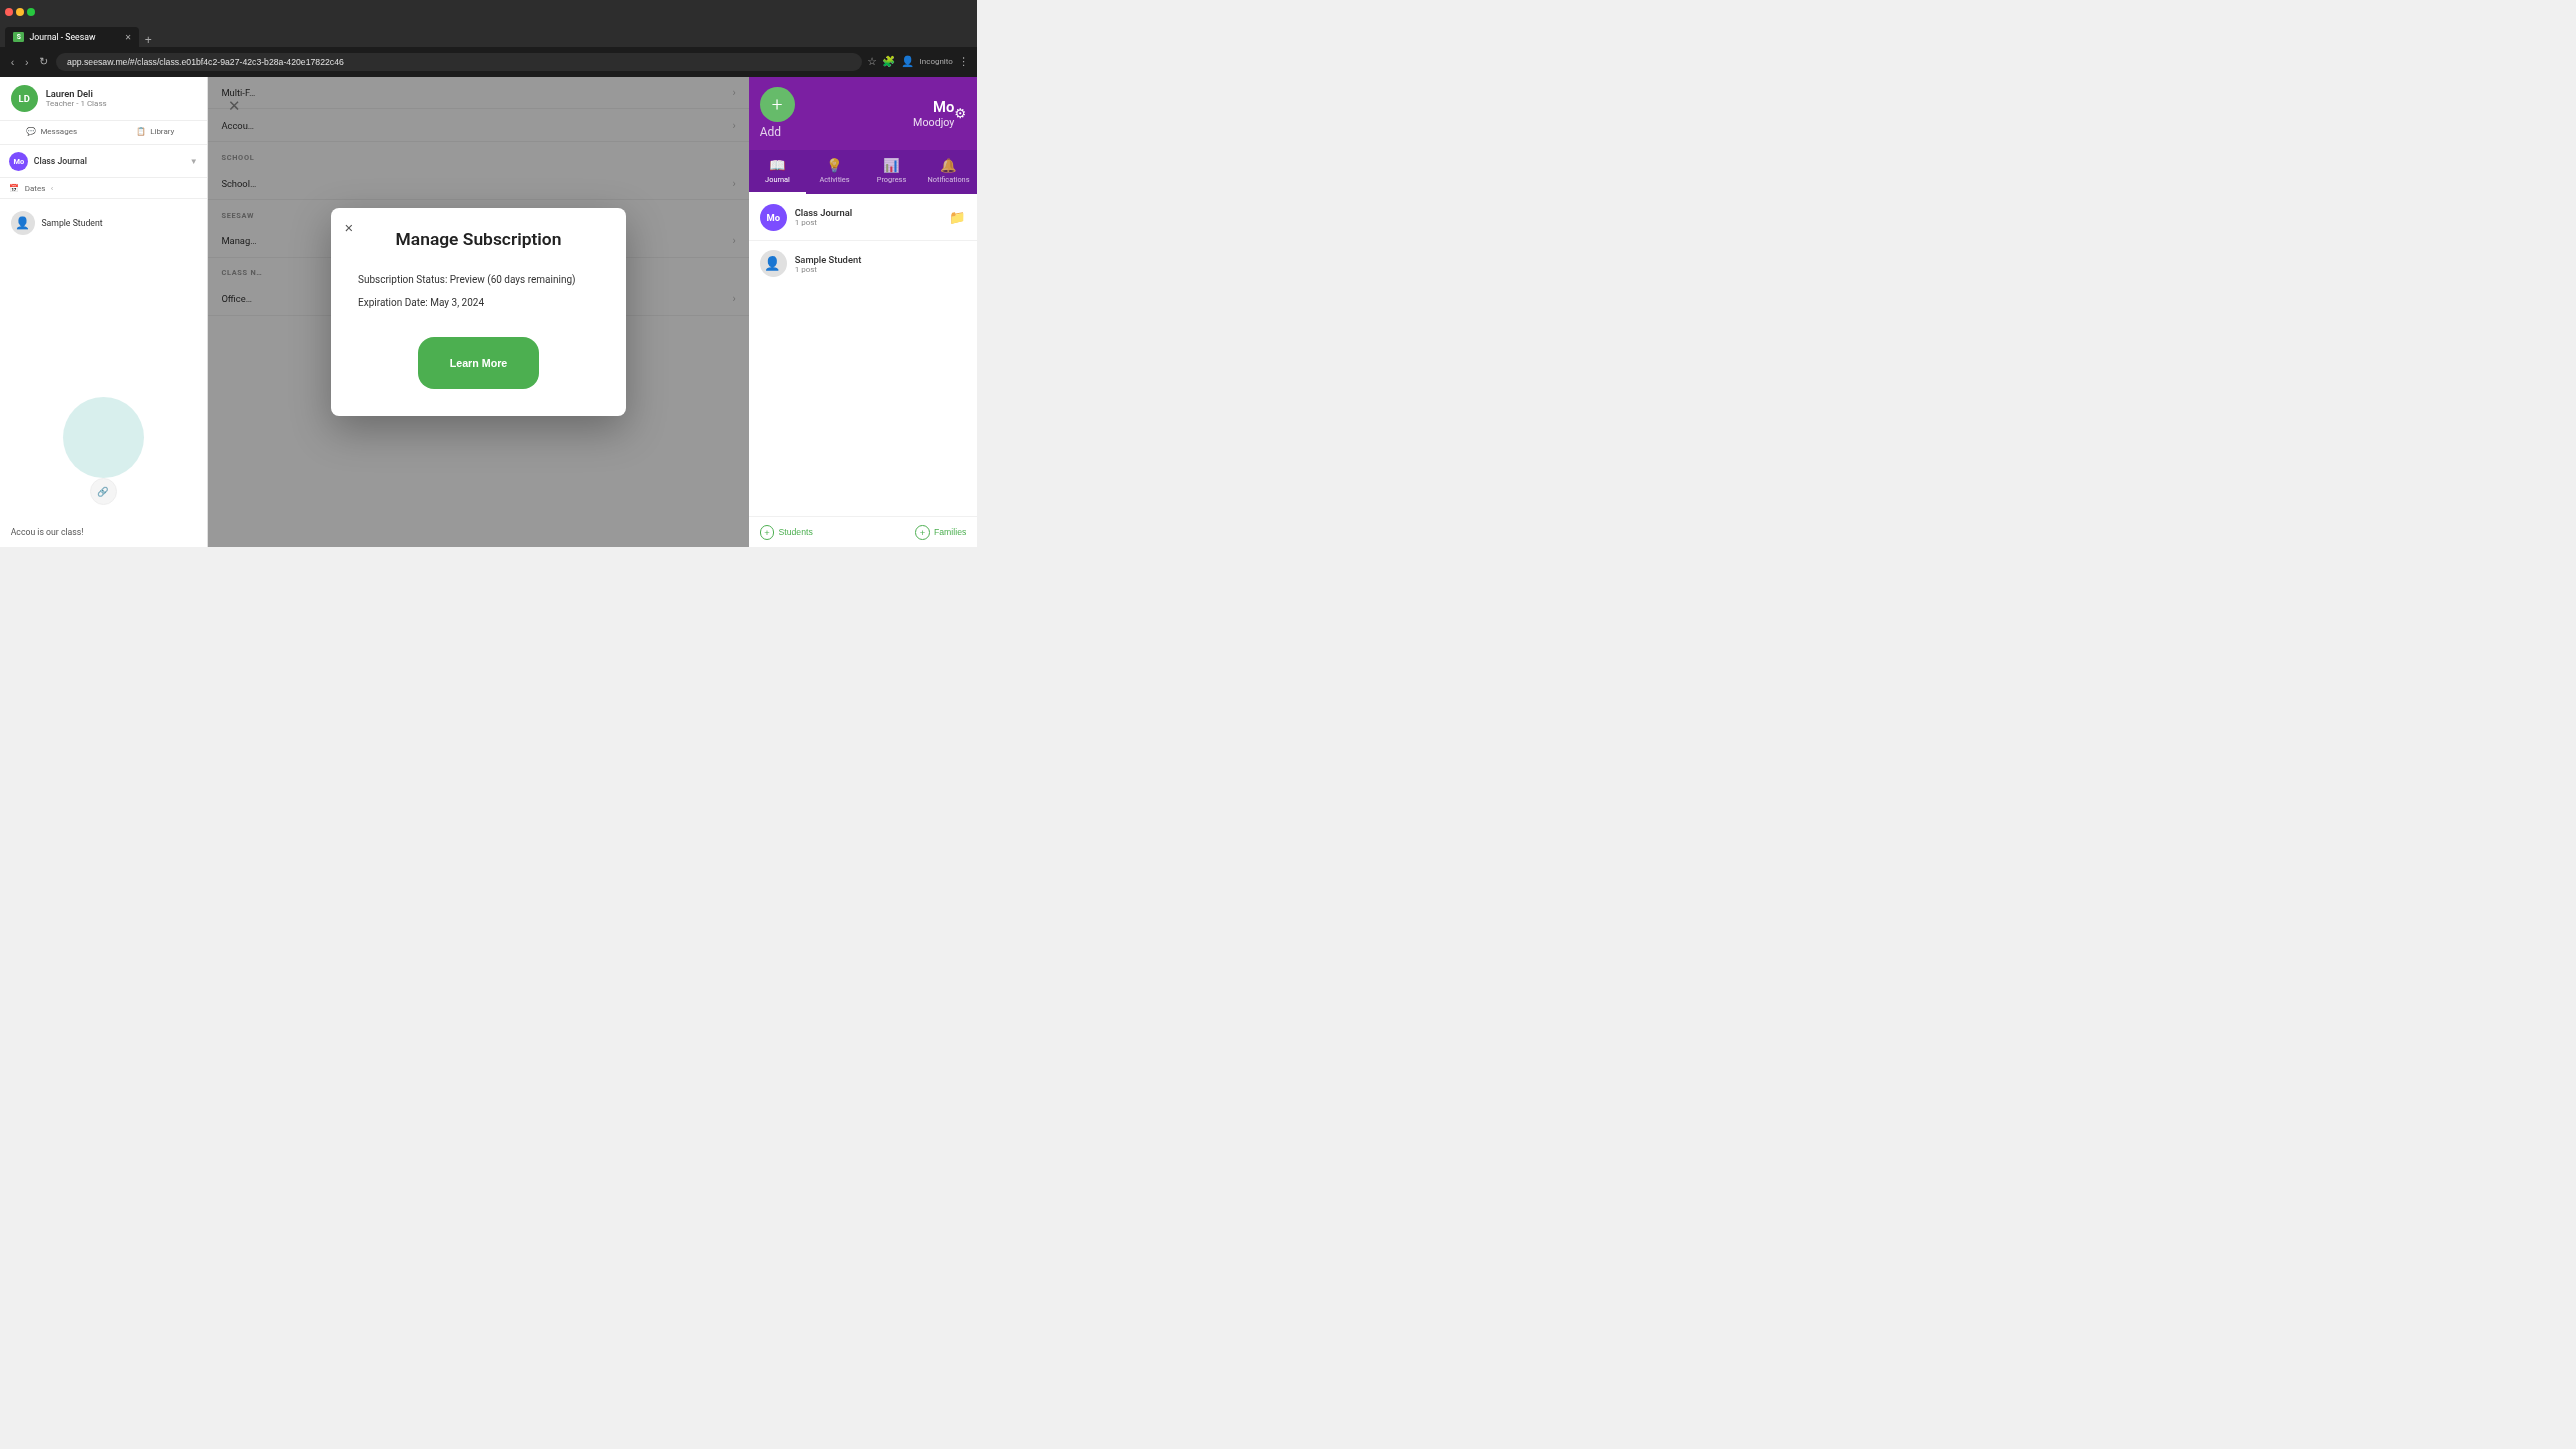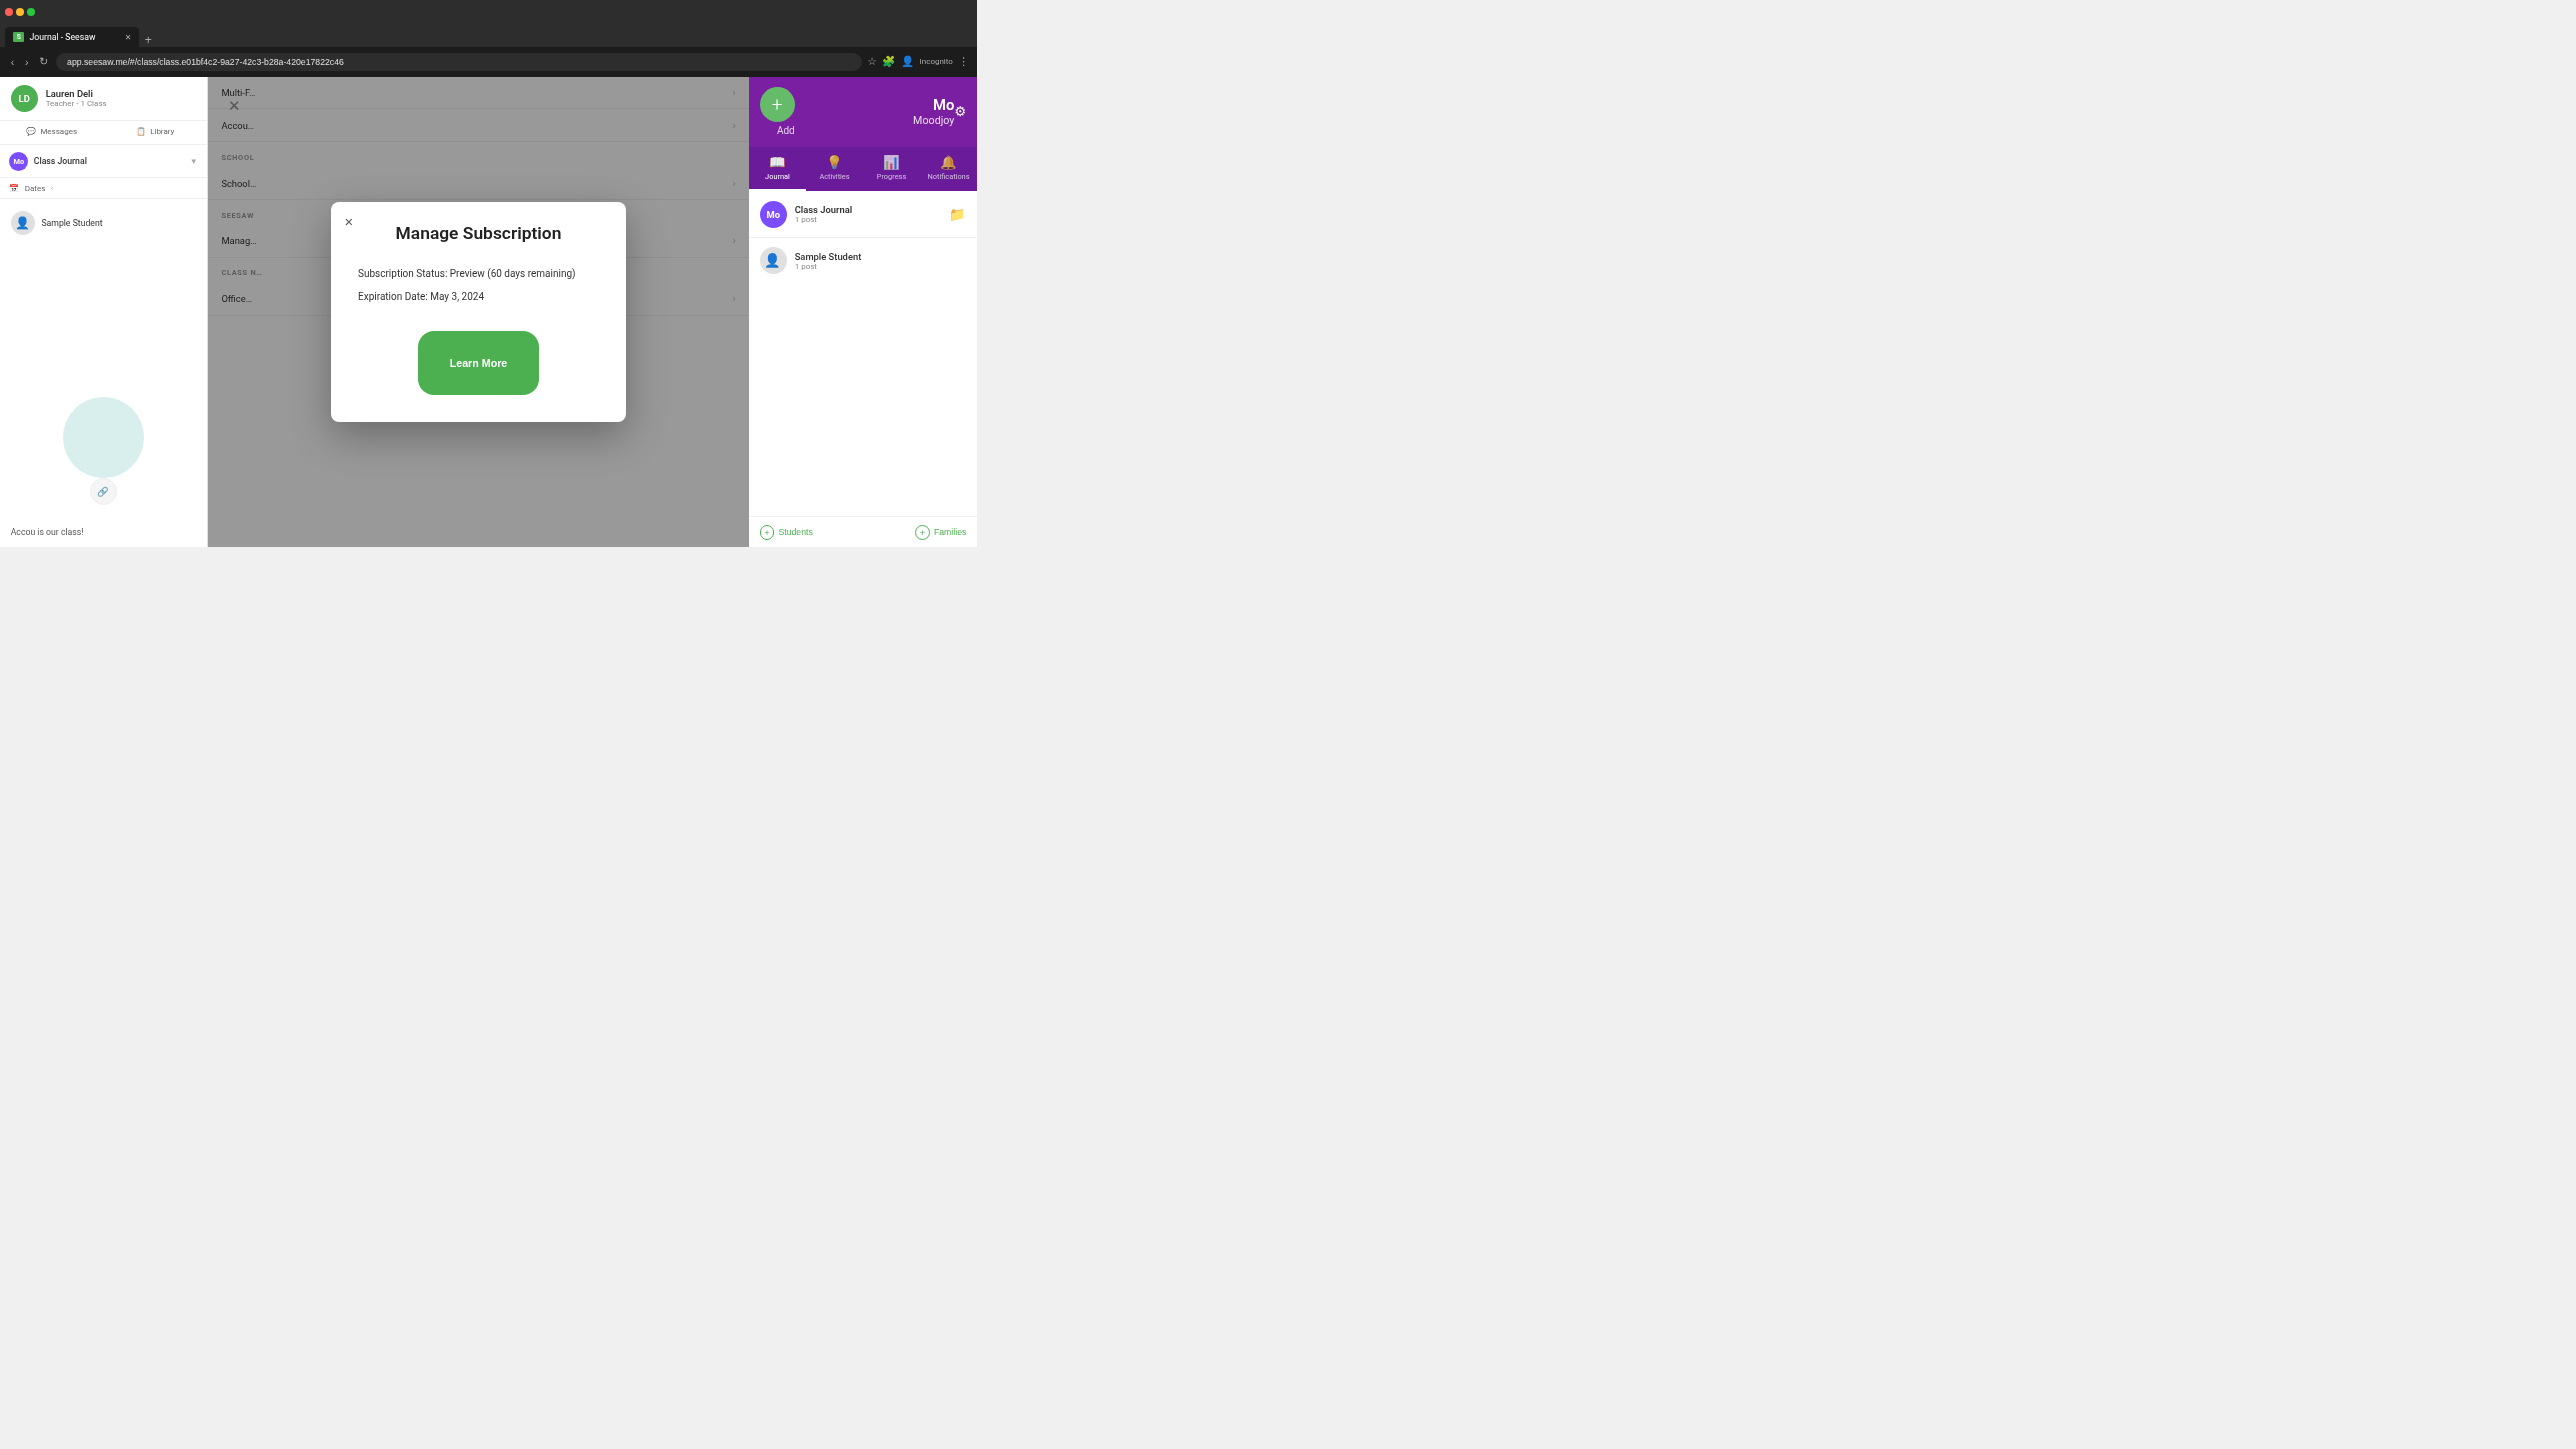--- a/index.html
+++ b/index.html
@@ -83,21 +83,21 @@
     .footer-btn { display: flex; align-items: center; gap: 4px; color: #4caf50; font-size: 8.7px; font-weight: 500; cursor: pointer; background: none; border: none; }
     .footer-btn-icon { width: 14.8px; height: 14.8px; border: 1.3px solid #4caf50; border-radius: 50%; display: flex; align-items: center; justify-content: center; font-size: 9.4px; color: #4caf50; }
 
     
     .modal-overlay { position: absolute; top: 0; left: 0; width: 100%; height: 100%; background: rgba(0,0,0,0.4); z-index: 100; display: flex; align-items: center; justify-content: center; }
     .modal { background: white; border-radius: 8px; width: 295px; padding: 21.5px 27px 27px; position: relative; box-shadow: 0 13.4px 40px rgba(0,0,0,0.3); }
     .modal-close { position: absolute; top: 13.4px; left: 13.4px; background: none; border: none; font-size: 14.8px; color: #555; cursor: pointer; line-height: 1; }
     .modal-title { font-size: 17.4px; font-weight: 600; color: #222; text-align: center; margin-bottom: 23px; }
     .modal-info { margin-bottom: 8px; font-size: 10px; color: #333; line-height: 1.5; }
     .modal-footer { margin-top: 27px; display: flex; justify-content: center; }
-    .learn-more-btn { background: #4caf50; color: white; border: none; border-radius: 16px; padding: 26px 32px; font-size: 10.7px; font-weight: 600; cursor: pointer; }
+    .learn-more-btn { background: #4caf50; color: white; border: none; border-radius: 16px; padding: 20px 32px; font-size: 10.7px; font-weight: 600; cursor: pointer; }
 
     
     .bg-modal-x { position: absolute; top: 20px; left: 20px; background: none; border: none; font-size: 16px; color: #555; cursor: pointer; z-index: 50; }
 
     
     .status-bar { background: #1c1c1c; color: #aaa; font-size: 7.4px; padding: 2.7px 10.7px; display: flex; justify-content: flex-end; align-items: center; height: 16px; }
 
     
     .circle-decoration { width: 81px; height: 81px; background: #b2dfdb; border-radius: 50%; margin: 13.4px auto; opacity: 0.5; }
   </style>
@@ -230,21 +230,21 @@
           <button class="learn-more-btn">Learn More</button>
         </div>
       </div>
     </div>
   </div>
 
   <div class="right-panel">
     <div class="right-header">
       <div>
         <div class="add-btn">+</div>
-        <div style="margin-top: 2.7px; text-align: right; color: rgba(255,255,255,0.8); font-size: 10px;">Add</div>
+        <div style="margin-top: 2.7px; text-align: left; color: rgba(255,255,255,0.8); font-size: 12px;">Add</div>
       </div>
       <div style="text-align: right; flex: 1; margin-left: 10.7px;">
         <div class="right-class-name">Mo</div>
         <div class="right-sub-name">Moodjoy</div>
       </div>
       <div class="settings-icon">⚙</div>
     </div>
     <div class="right-nav">
       <div class="right-nav-item active">
         <span class="right-nav-icon">📖</span>

